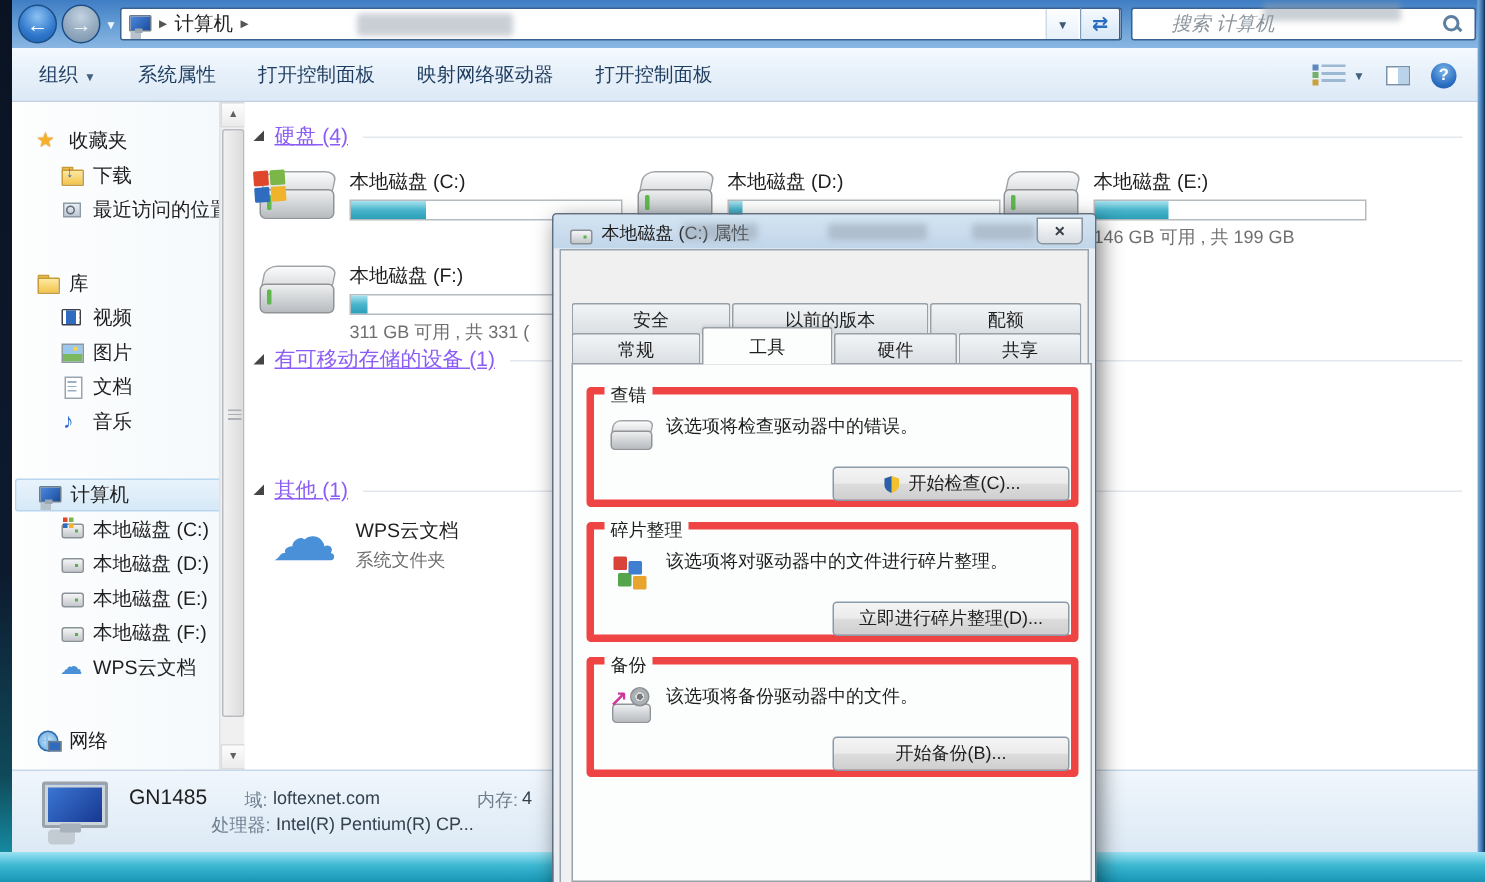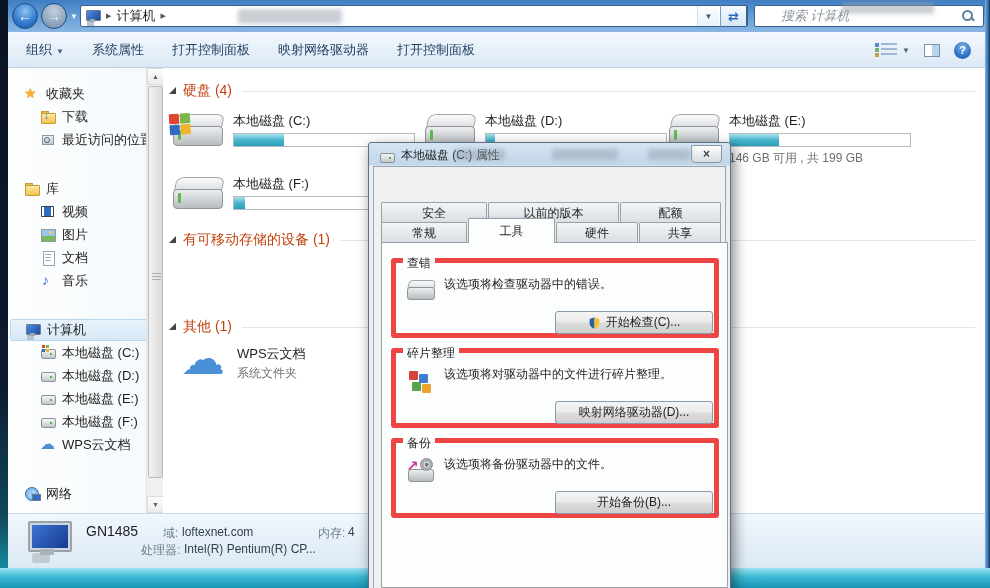--- a/index.html
+++ b/index.html
@@ -115,21 +115,21 @@
   .vs-up{top:0;} .vs-down{bottom:0;}
   .vs-thumb{position:absolute;left:1px;top:18px;width:15px;height:392px;border:1px solid #b8bcc0;border-radius:2px;
     background:linear-gradient(90deg,#f2f2f2,#dcdcdc);}
   .vs-grip{position:absolute;left:3px;top:186px;width:9px;height:7px;
     background:repeating-linear-gradient(180deg,#aab0b6 0 1px,transparent 1px 3px);}
 
   
   .main{position:absolute;left:155px;top:68px;width:822px;height:445px;background:#fff;}
   .msection{position:absolute;left:6px;right:10px;display:flex;align-items:center;}
   .tri{width:0;height:0;border-left:7px solid transparent;border-bottom:7px solid #454545;margin-right:7px;transform:translateY(-1px);}
-  .mhead{font-size:14px;color:#c2410c;white-space:nowrap;}
+  .mhead{font-size:14px;color:#8b5cf6;white-space:nowrap;text-decoration:underline;}
   .hline{flex:1;height:1px;background:#e1e7ec;margin-left:10px;}
 
   .tile{position:absolute;display:flex;}
   .drive3d{position:relative;width:52px;height:34px;}
   .drive3d::before{content:"";position:absolute;left:2px;top:2px;width:46px;height:16px;border:1px solid #a0a4a8;
     border-radius:8px/6px;background:linear-gradient(180deg,#fafbfb,#d2d5d8);transform:skewX(-12deg);}
   .drive3d::after{content:"";position:absolute;left:0px;top:14px;width:48px;height:18px;border:1px solid #909498;
     border-radius:4px;background:linear-gradient(180deg,#eceeef,#b8bcc0);}
   .drive3d .led{position:absolute;left:5px;top:18px;width:3px;height:10px;background:#5fb84e;border-radius:1px;z-index:2;}
   .drive3d .wflag{position:absolute;left:-4px;top:2px;width:10px;height:10px;background:#e0462c;z-index:3;border-radius:1px;
@@ -366,20 +366,21 @@
       </div>
       <div class="tile" style="left:10px;top:107px">
         <span class="drive3d">
             <span class="led"></span>
           </span>
         <div class="tbody">
           <div class="tname">本地磁盘 (F:)</div>
           <div class="tbar">
               <div class="tfill" style="width: 6%;"></div>
             </div>
+          <div class="tdet">311 GB 可用 , 共 331 (</div>
         </div>
       </div>
 
       <div class="msection" style="top:163px">
         <span class="tri"></span>
         <span class="mhead">有可移动存储的设备 (1)</span>
         <span class="hline"></span>
       </div>
 
 
@@ -459,21 +460,21 @@
               </svg>
             <span>开始检查(C)...</span>
           </div>
         </div>
 
         <div class="group" style="top:105px">
           <span class="gtitle">碎片整理</span>
           <span class="gicon defrag"></span>
           <span class="gdesc">该选项将对驱动器中的文件进行碎片整理。</span>
           <div class="gbtn">
-              <span>映射网络驱动器(D)...</span>
+              <span>立即进行碎片整理(D)...</span>
             </div>
         </div>
 
         <div class="group" style="top:195px">
           <span class="gtitle">备份</span>
           <span class="gicon backup-ic"><span class="disc"></span></span>
           <span class="gdesc">该选项将备份驱动器中的文件。</span>
           <div class="gbtn">
               <span>开始备份(B)...</span>
             </div>

